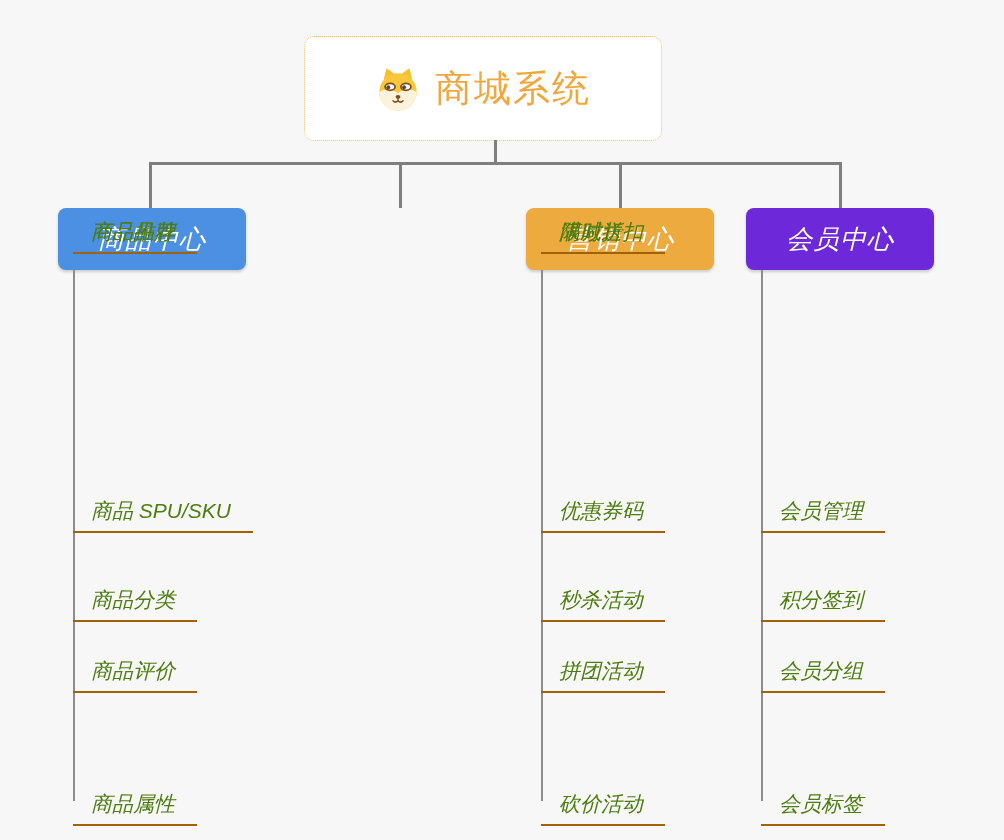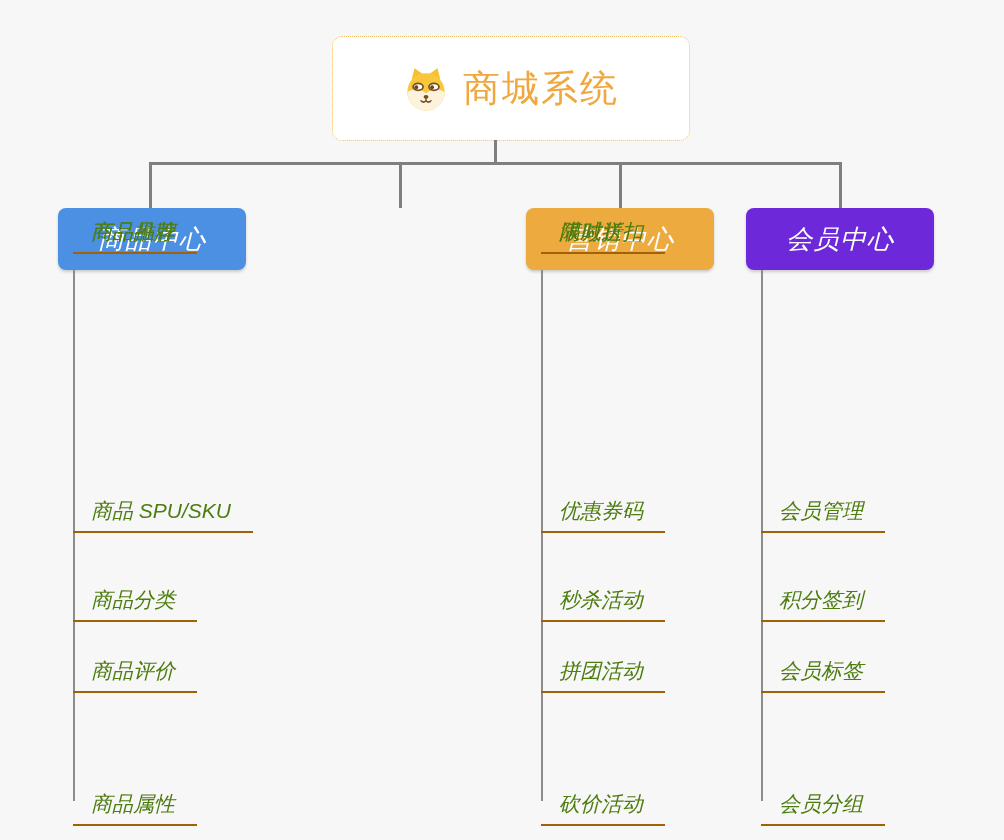--- a/index.html
+++ b/index.html
@@ -9,21 +9,21 @@
   }
   .canvas{
     position:relative;
     width:1004px;height:840px;
     background:#f7f7f7;
     overflow:hidden;
   }
 
   
   .root-node{
-    position:absolute;left:332px;top:36px;width:358px;height:105px;
+    position:absolute;left:304px;top:36px;width:358px;height:105px;
     box-sizing:border-box;
     background:#ffffff;
     border:1px dotted #f2bc62;
     border-radius:10px;
     display:flex;align-items:center;justify-content:center;gap:14px;
   }
   .root-title{
     font-size:37px;
     color:#f0a73d;
     letter-spacing:2px;
@@ -127,17 +127,17 @@
     <div class="child">砍价活动</div>
     <div class="child">限时折扣</div>
     <div class="child">满减送</div>
   </div>
 
   <div class="branch branch-4">
     <div class="branch-header" style="background: #6d28d9;">会员中心</div>
     <div class="vline"></div>
     <div class="child">会员管理</div>
     <div class="child">积分签到</div>
+    <div class="child">会员分组</div>
     <div class="child">会员标签</div>
-    <div class="child">会员分组</div>
   </div>
 
 </div>
 
 </body></html>

